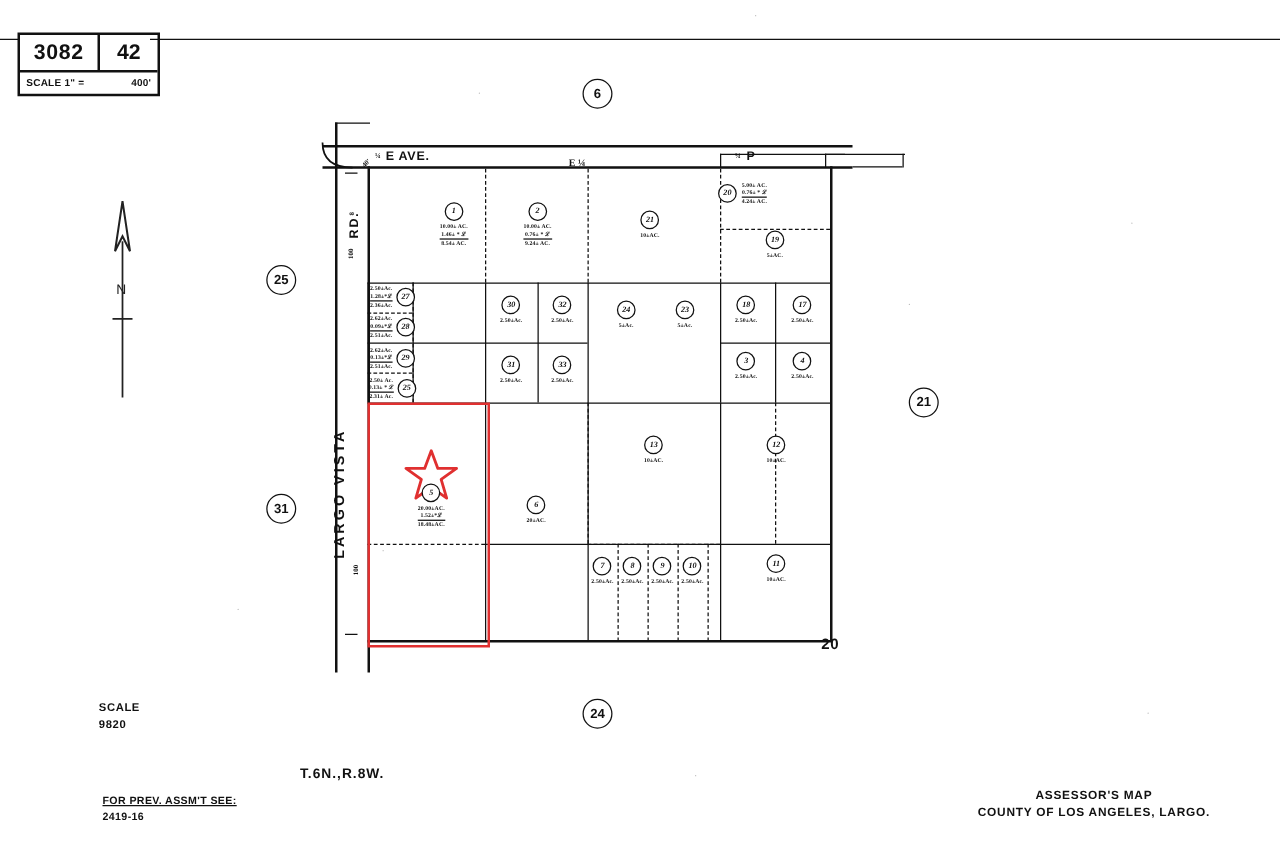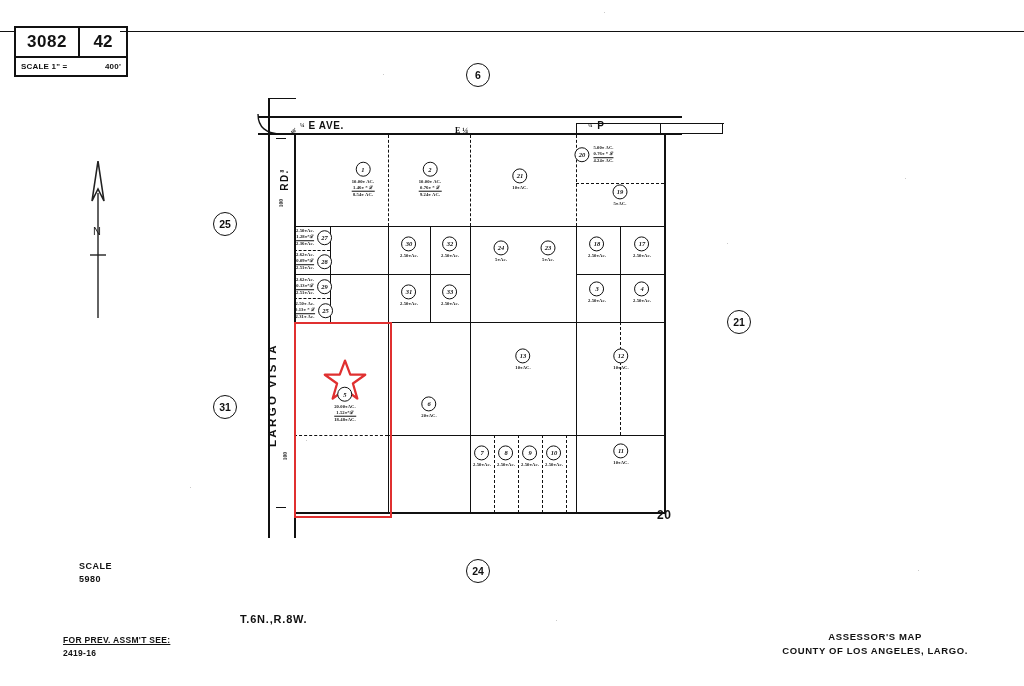--- a/index.html
+++ b/index.html
@@ -83,21 +83,21 @@
   .tiny-rot{position:absolute;font-size:5.5px;font-weight:bold;
      font-family:"Liberation Serif",serif;white-space:nowrap;}
   #ave-label{position:absolute;left:300px;top:120px;font-size:10px;font-weight:bold;
      letter-spacing:.6px;white-space:nowrap;}
   #p-label{position:absolute;left:588px;top:120px;font-size:10px;font-weight:bold;
      letter-spacing:1px;white-space:nowrap;}
   .frac{font-size:6px;font-family:"Liberation Serif",serif;vertical-align:2px;}
 
   
   #code-block{left:79px;top:560px;font-size:9px;font-weight:bold;line-height:1.45;letter-spacing:.5px;}
-  #prev-assmt{left:63px;top:634px;font-size:8.5px;font-weight:bold;line-height:1.5;letter-spacing:.3px;}
+  #prev-assmt{left:82px;top:634px;font-size:8.5px;font-weight:bold;line-height:1.5;letter-spacing:.3px;}
   #prev-assmt .u{text-decoration:underline;}
   #township{left:240px;top:613px;font-size:11px;font-weight:bold;letter-spacing:.8px;}
   #assessor-credit{right:56px;top:630px;text-align:center;font-size:9.5px;
      font-weight:bold;line-height:1.5;letter-spacing:.6px;}
   #lot20-label{left:657px;top:508px;font-size:12px;font-weight:bold;letter-spacing:.5px;}
   .speck{position:absolute;width:1.4px;height:1.4px;background:#b9b9b9;border-radius:50%;}
 </style>
 </head>
 <body>
 
@@ -371,21 +371,21 @@
     <div class="pcl-text">2.50±Ac.</div>
   </div>
 
   <div class="pcl" style="left:621px;top:455px;">
     <div class="pcl-circle">11</div>
     <div class="pcl-text">10±AC.</div>
   </div>
 
   <div class="abs" id="code-block">
     <div>SCALE</div>
-    <div>5980</div>
+    <div>9820</div>
   </div>
 
   <div class="abs" id="prev-assmt">
     <div class="u">FOR PREV. ASSM'T SEE:</div>
     <div>2419-16</div>
   </div>
 
   <div class="abs" id="township">T.6N.,R.8W.</div>
 
   <div class="abs" id="assessor-credit">

